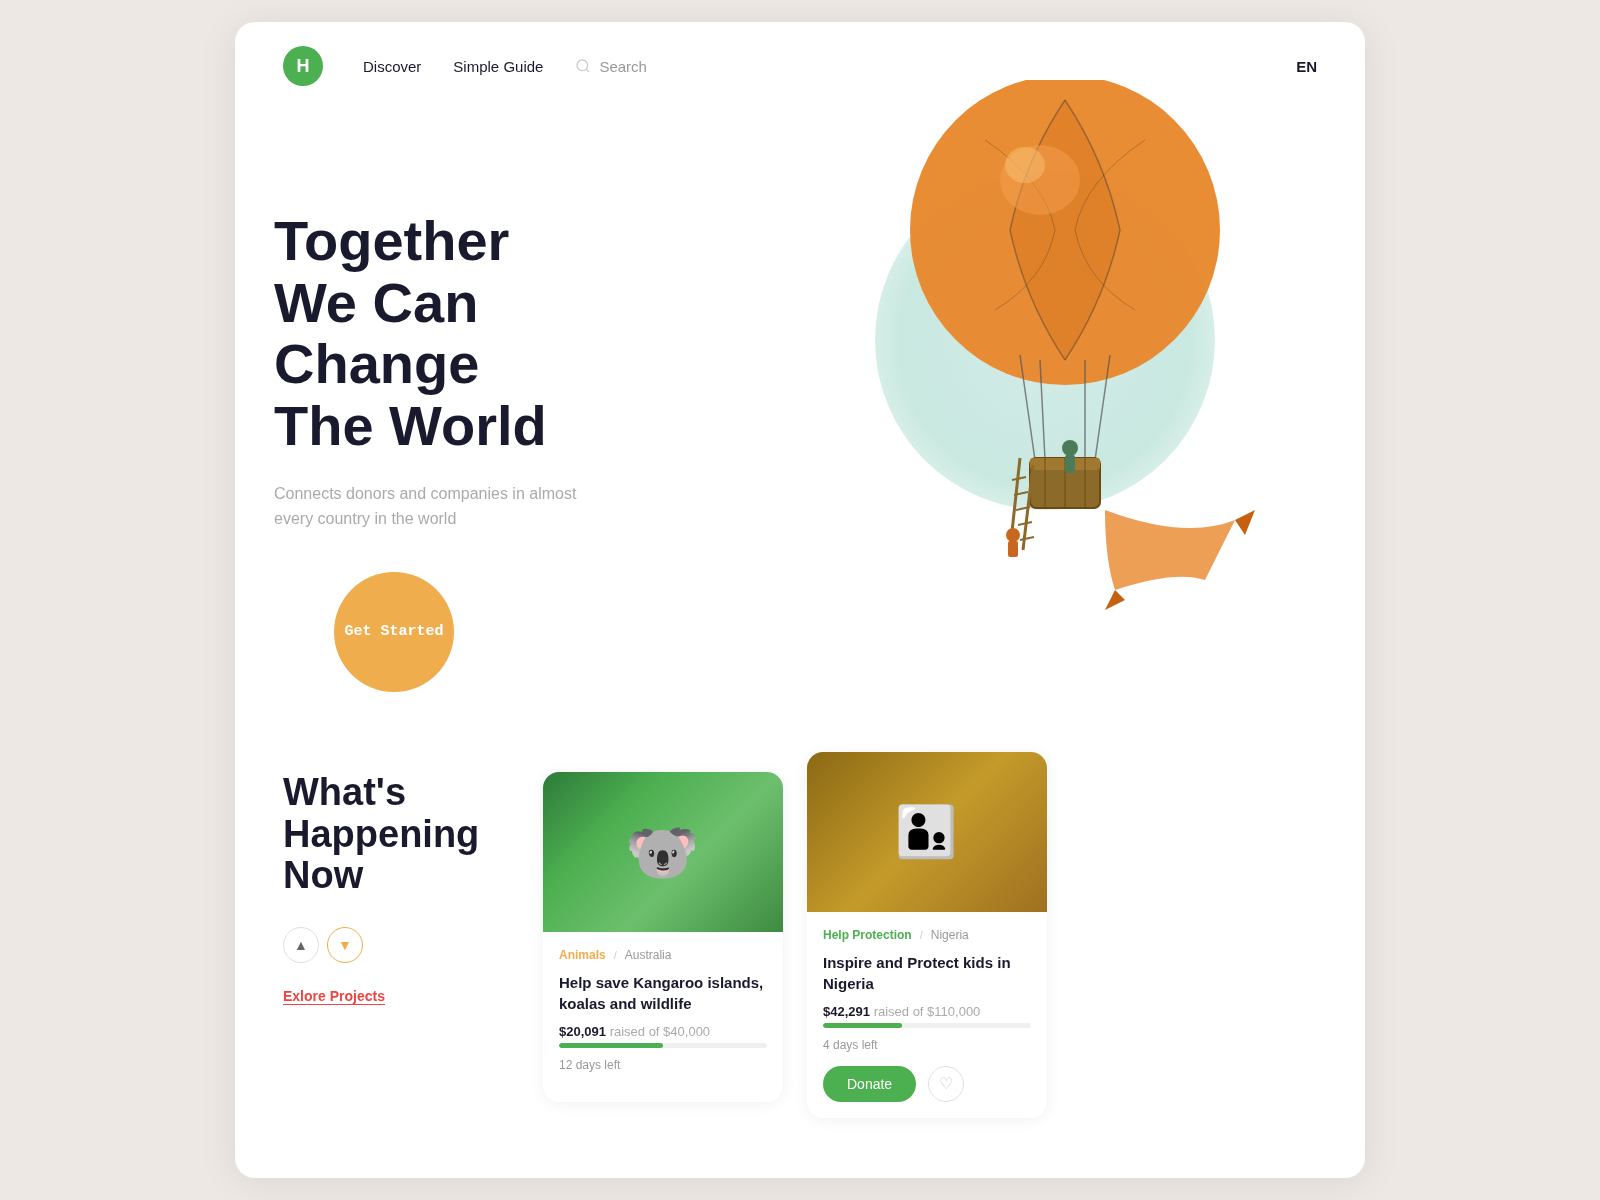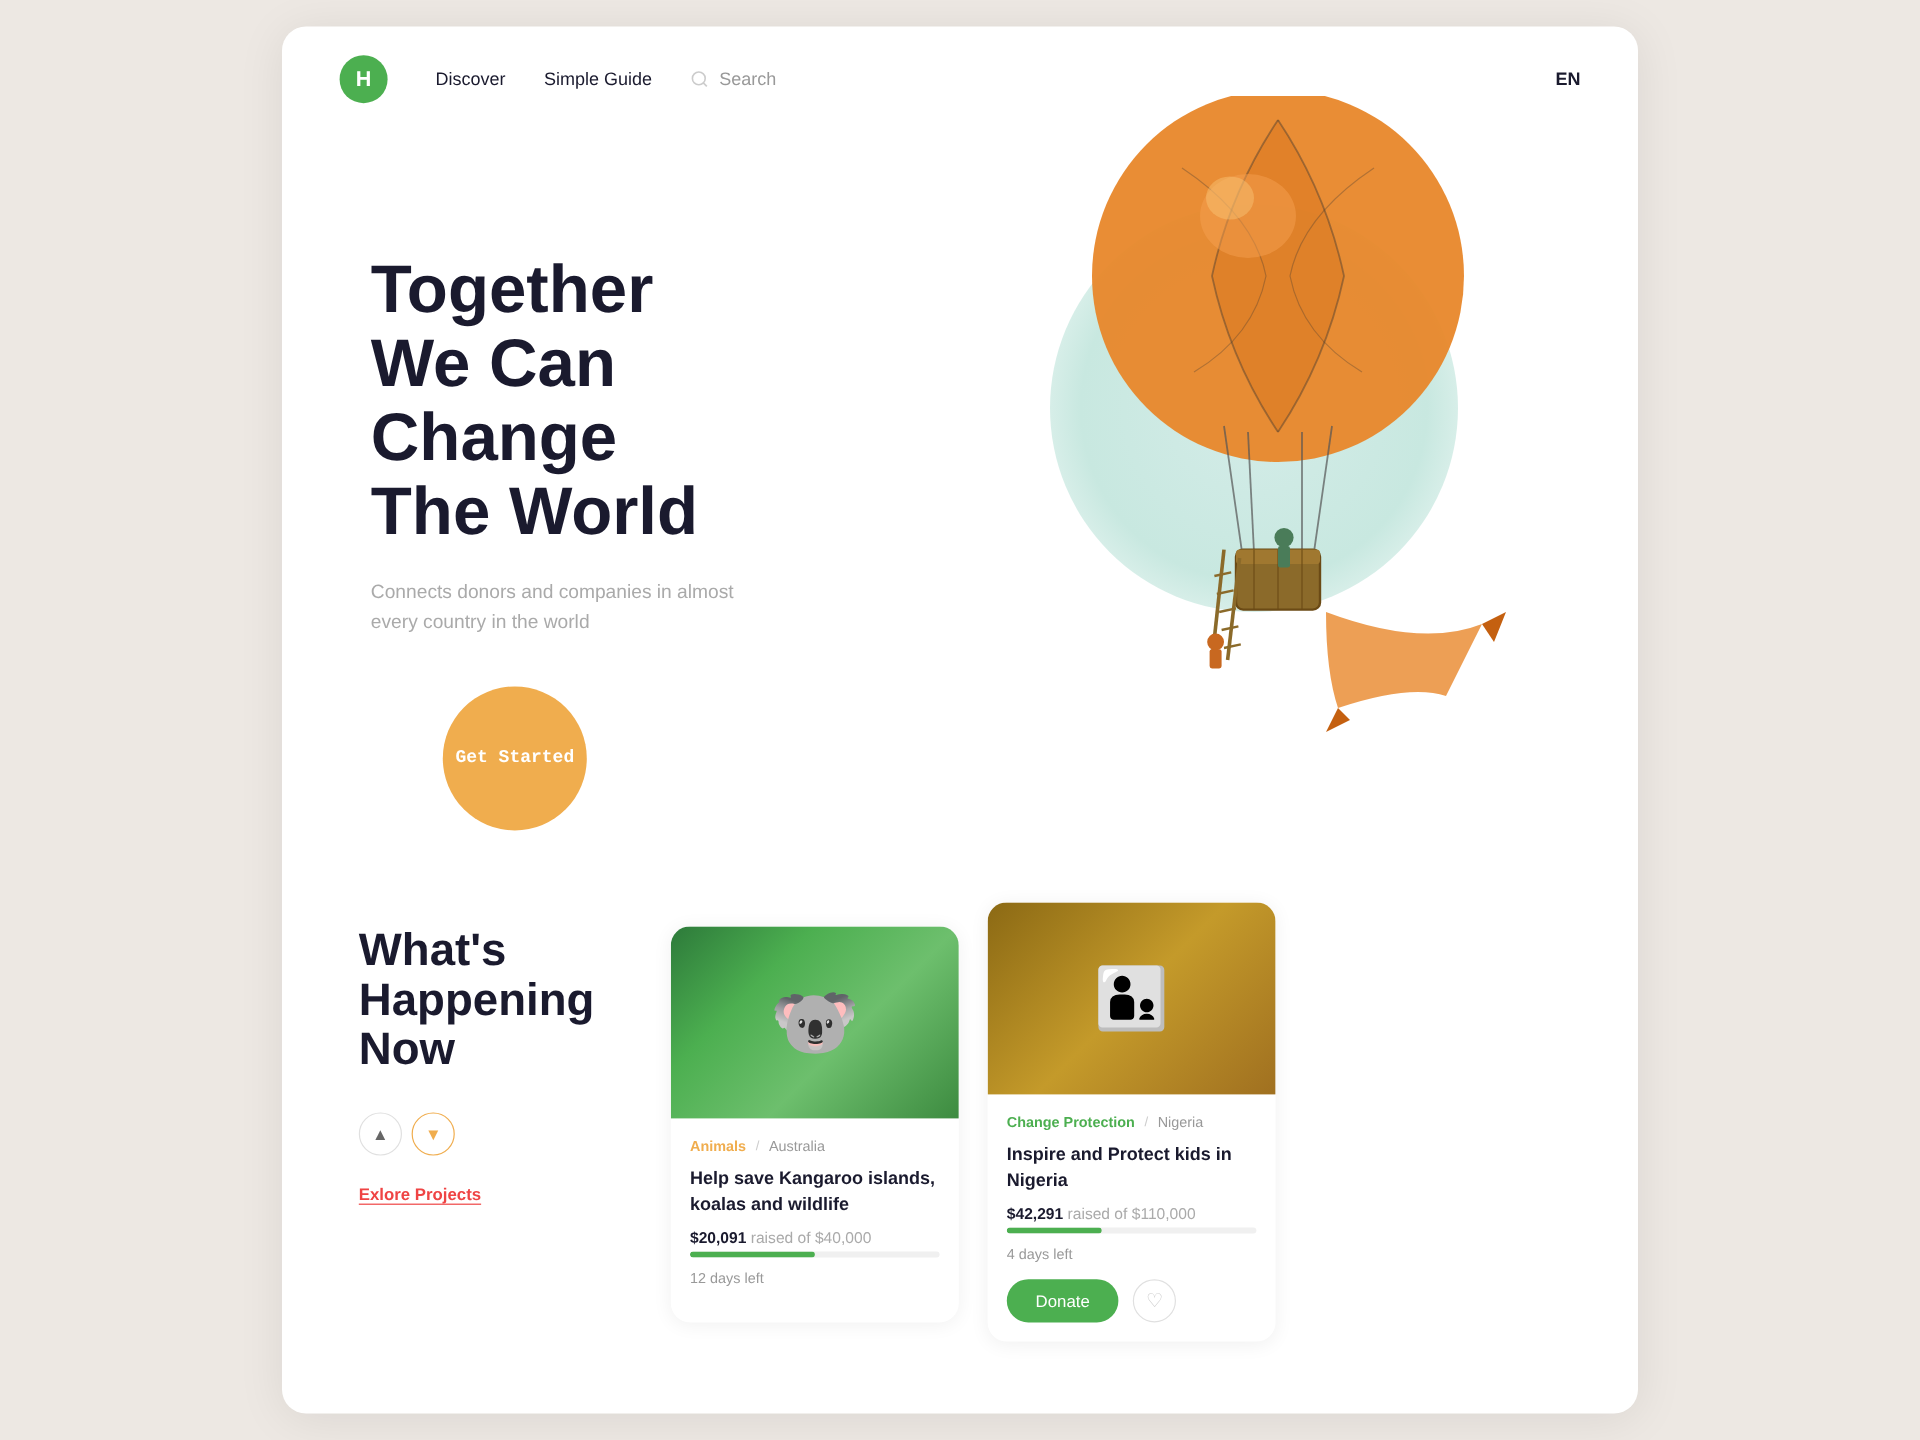--- a/index.html
+++ b/index.html
@@ -73,21 +73,21 @@
       margin-left: auto;
       color: #1a1a2e;
       font-size: 15px;
       font-weight: 700;
     }
 
     
     .hero-section {
       display: flex;
       align-items: flex-end;
-      padding: 20px 74px 60px;
+      padding: 20px 39px 60px;
       position: relative;
       min-height: 520px;
     }
     .hero-content {
       flex: 1;
       padding-top: 80px;
       z-index: 5;
     }
     .hero-title {
       font-size: 56px;
@@ -149,21 +149,20 @@
     
     .happening-section {
       padding: 20px 48px 60px;
       display: flex;
       gap: 40px;
       align-items: flex-start;
     }
     .happening-left {
       width: 220px;
       flex-shrink: 0;
-      margin-left: 16px;
     }
     .happening-title {
       font-size: 38px;
       font-weight: 800;
       color: #1a1a2e;
       line-height: 1.1;
       margin-bottom: 30px;
     }
     .carousel-controls {
       display: flex;
@@ -454,21 +453,21 @@
             <div class="progress-bar-fill" style="width: 50%"></div>
           </div>
           <div class="card-days">12 days left</div>
         </div>
       </div>
 
       <div class="project-card card-nigeria">
         <div class="card-image card-image-nigeria"></div>
         <div class="card-body">
           <div class="card-tags">
-            <span class="card-tag child">Change Protection</span>
+            <span class="card-tag child">Help Protection</span>
             <span class="card-tag-sep">/</span>
             <span class="card-country">Nigeria</span>
           </div>
           <h3 class="card-title">Inspire and Protect kids in Nigeria</h3>
           <div class="card-raised">
             <strong>$42,291</strong> <span>raised of $110,000</span>
           </div>
           <div class="progress-bar-bg">
             <div class="progress-bar-fill" style="width: 38%"></div>
           </div>

